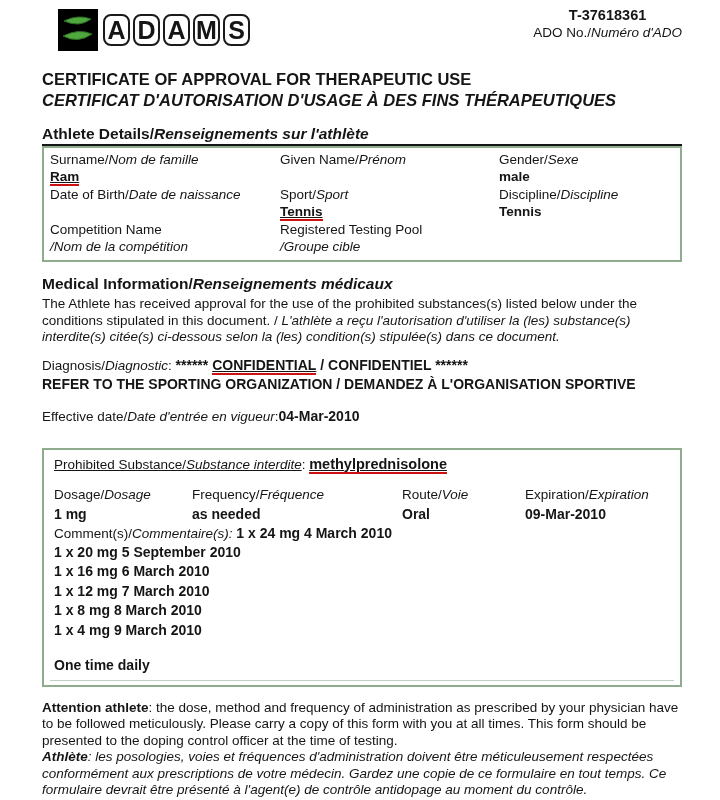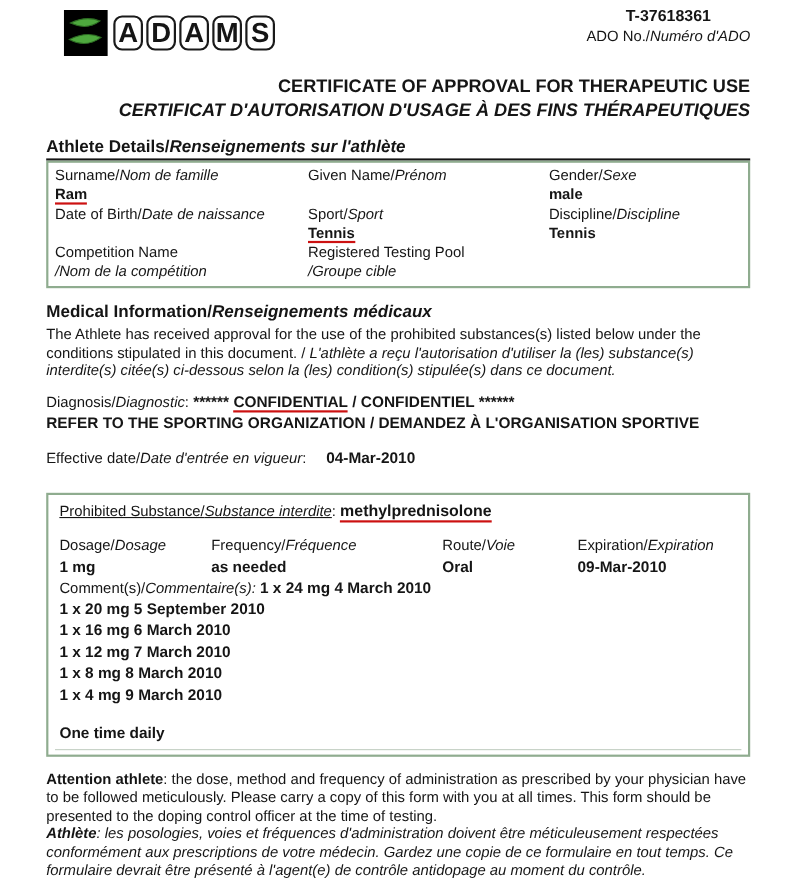--- a/index.html
+++ b/index.html
@@ -24,50 +24,50 @@
   .logo-mark{display:inline-block;line-height:0;margin-right:5px;}
   .logo-letter{
     width:27px;height:32px;border:2px solid #1a1a1a;border-radius:8px;background:#fff;
     display:inline-flex;align-items:center;justify-content:center;
     font-weight:bold;font-size:25px;margin-right:3px;padding-top:1px;
   }
   .ref{text-align:right;font-size:13.5px;line-height:17px;margin-top:1px;}
   .ref .val{font-weight:bold;font-size:14.5px;text-align:center;}
 
   
-  .title{text-align:right;margin-top:18px;line-height:21px;}
+  .title{text-align:left;margin-top:18px;line-height:21px;}
   .title .t-en{font-weight:bold;font-size:16.5px;}
   .title .t-fr{font-weight:bold;font-style:italic;font-size:16.5px;}
 
   
   .sec-head{font-size:15.5px;font-weight:bold;}
   .sec-head .fr{font-weight:bold;}
   .athlete-head{margin-top:14px;border-bottom:2px solid #161616;padding-bottom:1px;}
 
   .gbox{border:2px solid var(--green);}
 
   
   .athlete-box{padding:3px 6px 5px 6px;}
   .agrid{display:grid;grid-template-columns:230px 219px 1fr;line-height:17px;}
   .cell{min-height:34px;}
   .lbl{white-space:nowrap;}
   .val{font-weight:bold;min-height:17px;}
-  .misspell{display:inline-block;border-bottom:2px solid var(--red);line-height:15px;}
+  .misspell{display:inline-block;text-decoration:underline;border-bottom:2px solid var(--red);line-height:15px;}
   .ul-black{text-decoration:underline;}
 
   
   .med-head{margin-top:13px;}
   .med-para{margin-top:3px;line-height:16.5px;}
   .diag{margin-top:11px;line-height:17px;}
   .diag-strong{font-weight:bold;font-size:14px;}
   .refer{font-weight:bold;font-size:14px;line-height:18px;}
 
   
   .effective{margin-top:15px;}
-  .effective .ev{font-weight:bold;font-size:14px;margin-left:18px;}
+  .effective .ev{font-weight:bold;font-size:14px;}
   .sub-box{margin-top:24px;padding:7px 10px 4px 10px;}
   .sub-name{font-weight:bold;font-size:14.5px;}
   .stable{display:grid;grid-template-columns:138px 210px 123px 1fr;margin-top:11px;}
   .scol .lbl{line-height:19px;}
   .sval{font-weight:bold;font-size:14px;line-height:20px;}
   .comments{line-height:19px;}
   .comments .cv{font-weight:bold;font-size:14px;}
   .clist div{font-weight:bold;font-size:14px;line-height:19.5px;}
   .cfoot{font-weight:bold;font-size:14px;margin-top:16px;line-height:19px;}
   .sub-sep{border:none;border-top:1px solid var(--sep);margin:5px -4px 0 -4px;}

